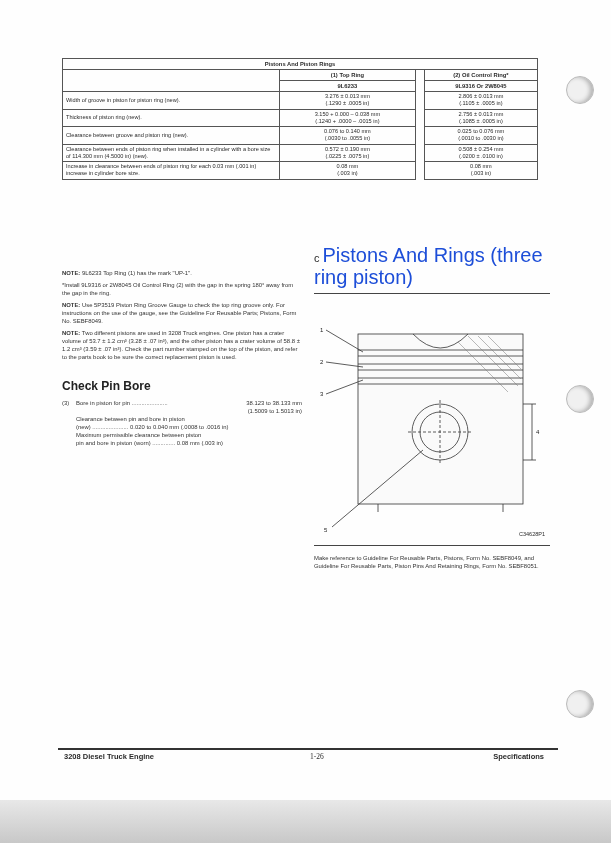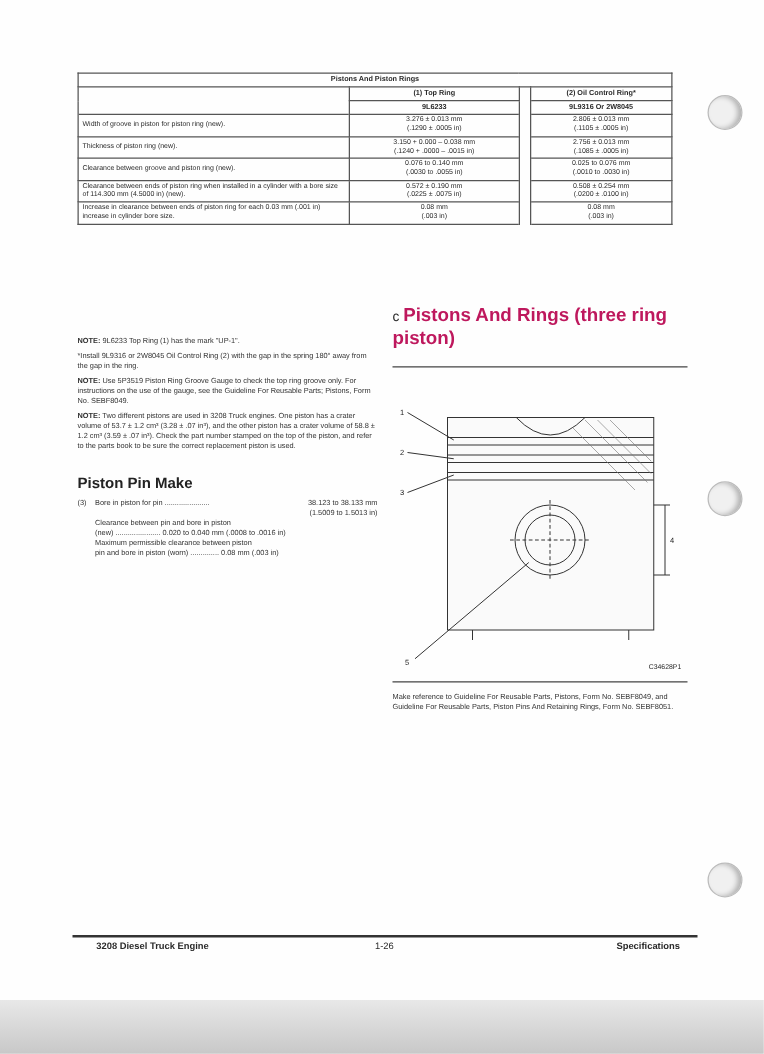--- a/index.html
+++ b/index.html
@@ -20,29 +20,29 @@
   .left p { margin:0 0 4px 0; }
   .left .note-label { font-weight:bold; }
   .section-title { font-size:12px; font-weight:bold; margin:16px 0 6px 0; color:#222; }
   .pin-row { display:flex; font-size:5.9px; margin-left:0; }
   .pin-row .num { width:14px; }
   .pin-block { margin-left:14px; }
   .pin-line { display:flex; justify-content:space-between; }
   
   .right-title { position:absolute; left:314px; top:244px; width:240px; }
   .right-title .c { font-size:11px; margin-right:3px; }
-  .right-title .t { font-size:15px; font-weight:bold; line-height:1.1; color:#be185d; }
+  .right-title .t { font-size:20px; font-weight:normal; line-height:1.1; color:#1d4ed8; }
   .rule { position:absolute; background:#444; height:1px; }
   .fig { position:absolute; left:318px; top:322px; width:240px; height:222px; }
   .fig-caption-id { position:absolute; left:519px; top:531px; font-size:5.5px; }
   .right-text { position:absolute; left:314px; top:555px; width:236px; font-size:5.9px; line-height:1.35; color:#333; }
   
   .footer { position:absolute; top:752px; left:62px; width:494px; height:14px; font-size:7.5px; font-weight:bold; }
-  .footer .l { position:absolute; left:15px; }
-  .footer .c { position:absolute; left:238px; font-weight:normal; }
+  .footer .l { position:absolute; left:2px; }
+  .footer .c { position:absolute; left:248px; font-weight:normal;font-family:Liberation Serif, serif; }
   .footer .r { position:absolute; right:12px; }
   .footer-rule { position:absolute; left:58px; top:748px; width:500px; height:1.5px; background:#333; }
   
   .hole { position:absolute; width:26px; height:26px; border-radius:50%; background:#f0f0f0;
           box-shadow: inset -3px 0 4px rgba(0,0,0,0.25); border:1px solid #bbb; }
   .scan-bottom { position:absolute; left:0; top:800px; width:611px; height:43px;
                  background:linear-gradient(#e8e8e8,#c8c8c8); }
 </style>
 </head>
 <body>
@@ -121,21 +121,21 @@
     </tr>
   </tbody>
     </table>
 
   <div class="left">
     <p><span class="note-label">NOTE:</span><span> 9L6233 Top Ring (1) has the mark "UP-1".</span></p>
     <p>*Install 9L9316 or 2W8045 Oil Control Ring (2) with the gap in the spring 180° away from the gap in the ring.</p>
     <p><span class="note-label">NOTE:</span><span> Use 5P3519 Piston Ring Groove Gauge to check the top ring groove only. For instructions on the use of the gauge, see the Guideline For Reusable Parts; Pistons, Form No. SEBF8049.</span></p>
     <p><span class="note-label">NOTE:</span><span> Two different pistons are used in 3208 Truck engines. One piston has a crater volume of 53.7 ± 1.2 cm³ (3.28 ± .07 in³), and the other piston has a crater volume of 58.8 ± 1.2 cm³ (3.59 ± .07 in³). Check the part number stamped on the top of the piston, and refer to the parts book to be sure the correct replacement piston is used.</span></p>
 
-    <div class="section-title">Piston Pin Make</div>
+    <div class="section-title">Check Pin Bore</div>
 
     <div class="pin-row">
       <span class="num">(3)</span>
       <div style="flex:1">
         <div class="pin-line">
             <span>Bore in piston for pin ......................</span>
             <span>38.123 to 38.133 mm</span>
           </div>
         <div style="text-align:right">(1.5009 to 1.5013 in)</div>
       </div>

